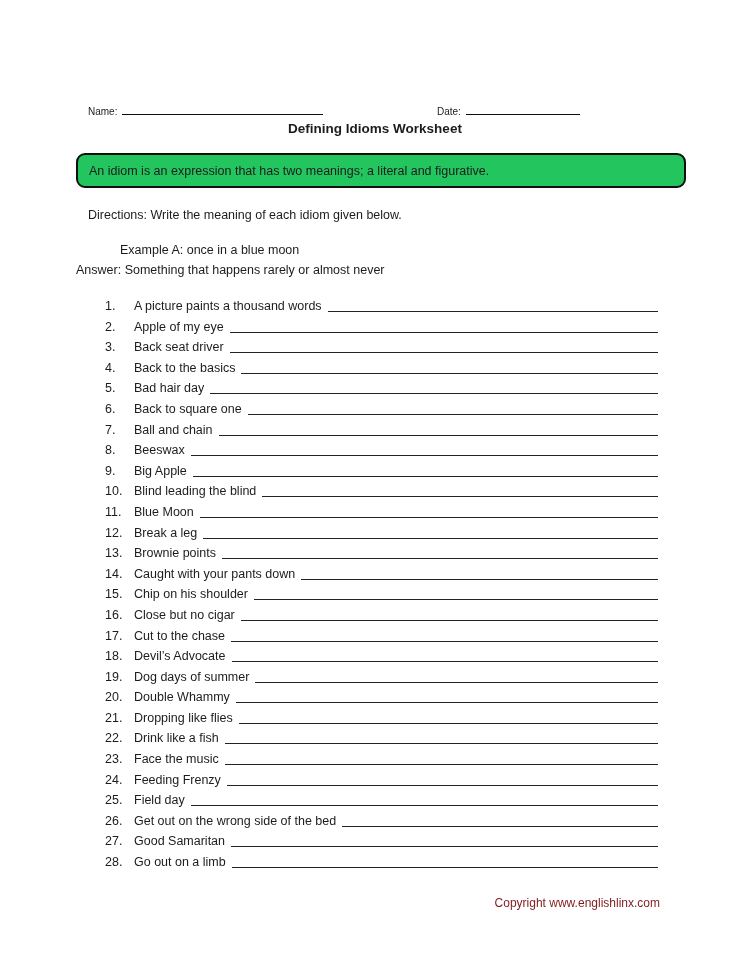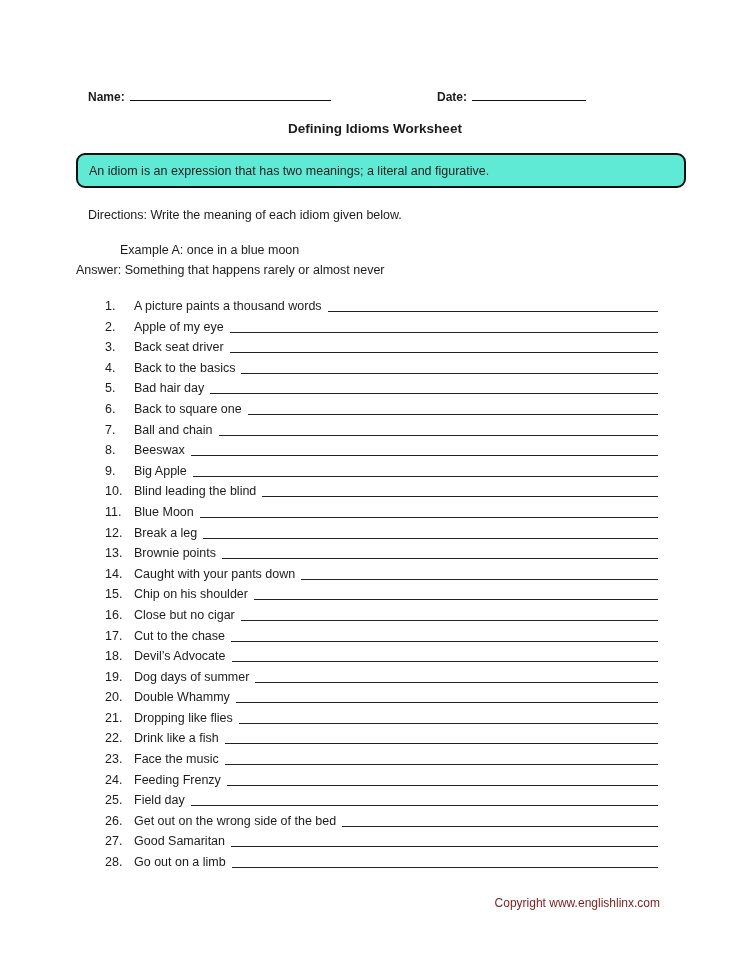--- a/index.html
+++ b/index.html
@@ -12,23 +12,24 @@
     height: 970px;
     position: relative;
     font-family: "Liberation Sans", sans-serif;
     color: #1c1c1c;
     overflow: hidden;
   }
   .abs { position: absolute; }
 
   
   .field {
-    font-size: 12px;
-    font-weight: 700;
-    white-space: nowrap;
+    font-size: 10px;
+    font-weight: 400;
+    white-space: nowrap;
+    margin-top: 16px;
   }
   .blank-line {
     display: inline-block;
     border-bottom: 1.8px solid #0f0f0f;
     height: 1px;
     vertical-align: baseline;
   }
   .name-blank { width: 201px; margin-left: 5px; }
   .date-blank { width: 114px; margin-left: 5px; }
 
@@ -47,21 +48,21 @@
     left: 76px;
     top: 153px;
     width: 595px;
     height: 31px;
     border: 2px solid #0f0f0f;
     border-radius: 9px;
     display: flex;
     align-items: center;
     padding-left: 11px;
     font-size: 12.5px;
-    background: #5eead4;
+    background: #22c55e;
   }
 
   .para {
     font-size: 12.5px;
     white-space: nowrap;
   }
 
   
   .idiom-list {
     left: 105px;

